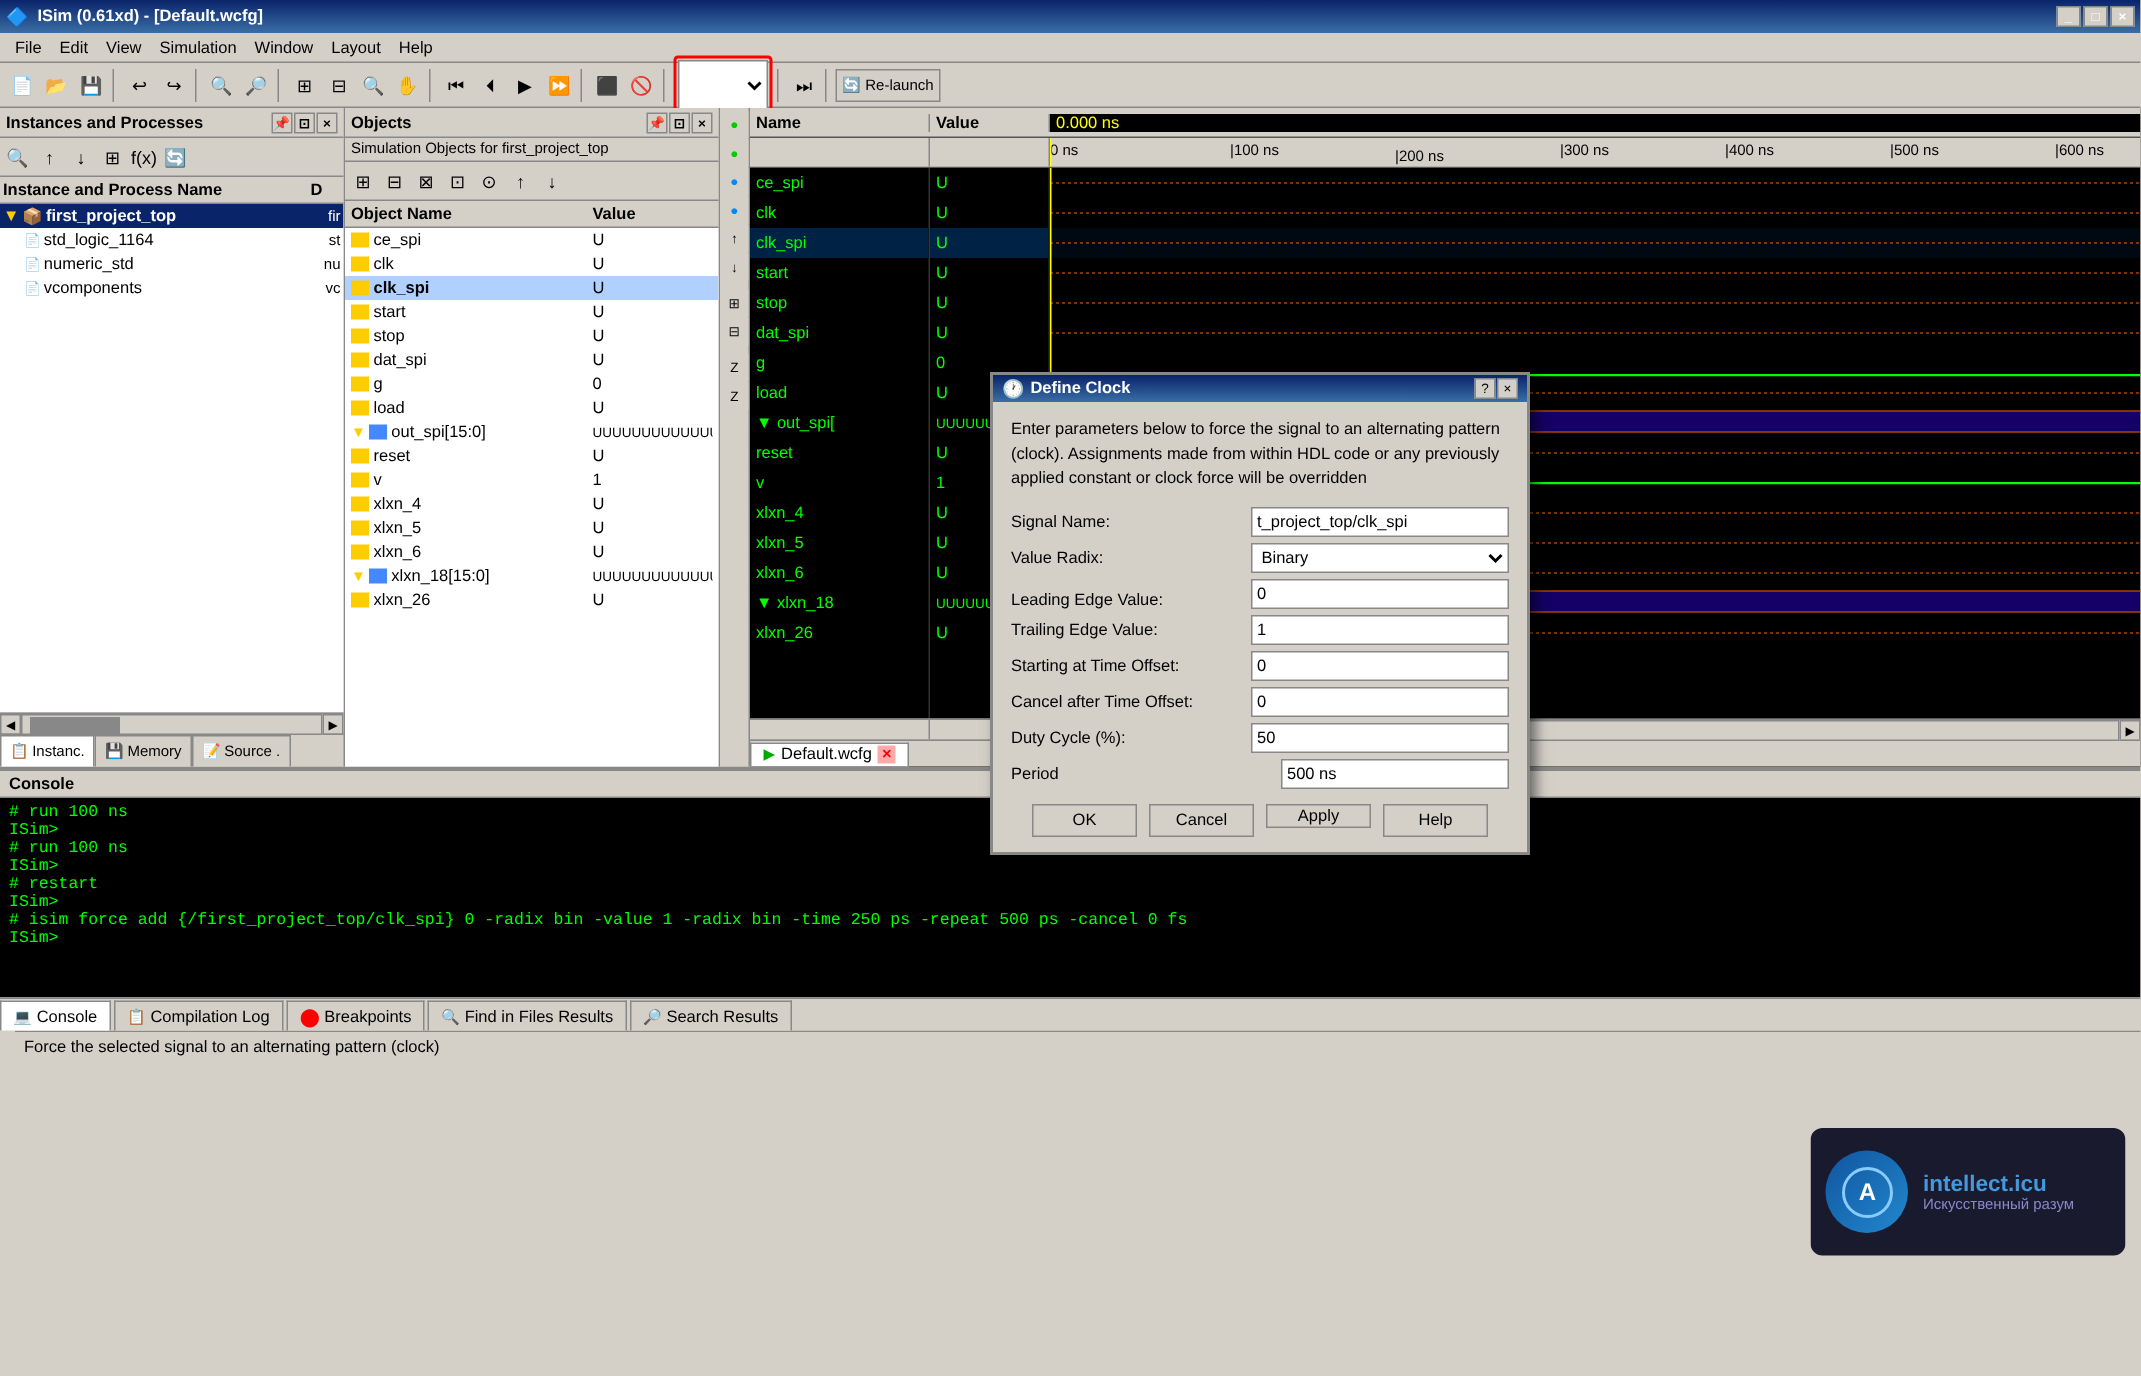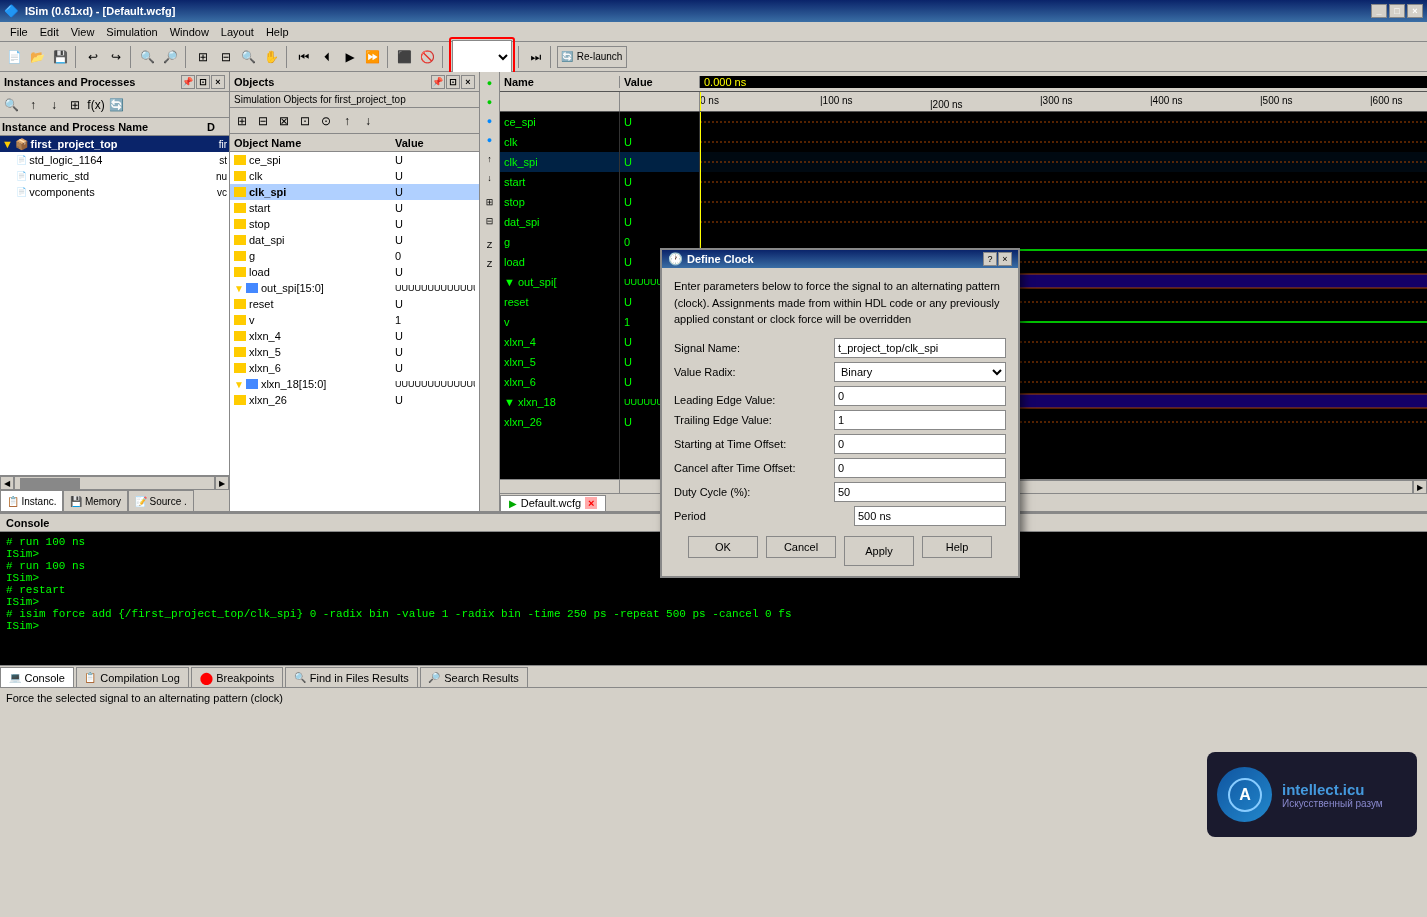--- a/index.html
+++ b/index.html
@@ -481,21 +481,21 @@
       <span style="font-size:10px;">🔍</span>
       <span>Find in Files Results</span>
     </div>
     <div class="ctab" style="padding:2px 8px; border:1px solid #888; border-bottom:none; background:#d4d0c8; font-size:11px; cursor:pointer; display:flex; align-items:center; gap:3px; height:20px; margin-right:2px;">
       <span style="font-size:10px;">🔎</span>
       <span>Search Results</span>
     </div>
   </div>
 </div>
 
-<div id="status-bar" style="height:20px; background:#d4d0c8; border-top:1px solid #888; display:flex; align-items:center; padding:0 6px; font-size:11px;">
+<div id="status-bar" style="height:20px; background:#d4d0c8; border-top:1px solid #888; display:flex; align-items:center; padding:0 6px; font-size:11px;margin-left:10px;">
   <span>Force the selected signal to an alternating pattern (clock)</span>
 </div>
 
 <div id="define-clock-overlay">
   <div id="define-clock-dialog" style="position:absolute; top:248px; left:660px; width:360px; background:#d4d0c8; border:2px solid #888; box-shadow:4px 4px 8px rgba(0,0,0,0.5);">
 
     <div style="background:linear-gradient(to bottom,#0a246a,#3a6ea5); color:white; height:18px; display:flex; align-items:center; padding:0 6px;">
       <span style="font-size:12px; margin-right:4px;">🕐</span>
       <span style="flex:1; font-size:11px; font-weight:bold;">Define Clock</span>
       <div style="display:flex; gap:1px;">
@@ -542,21 +542,21 @@
         <input type="text" value="50" style="flex: 1 1 0%; height: 20px; border: 1px solid rgb(136, 136, 136); background: white; font-size: 11px; padding: 0px 3px;">
       </div>
       <div style="display:flex; align-items:center; margin-bottom:4px;">
         <div style="width:180px; font-size:11px;">Period</div>
         <input type="text" value="500 ns" style="flex: 1 1 0%; height: 20px; border: 1px solid rgb(136, 136, 136); background: white; font-size: 11px; padding: 0px 3px;">
       </div>
 
       <div style="display:flex; justify-content:center; gap:8px; margin-top:10px;">
         <button style="width:70px; height:22px; background:#d4d0c8; border:1px solid #888; font-size:11px; cursor:pointer;">OK</button>
         <button style="width:70px; height:22px; background:#d4d0c8; border:1px solid #888; font-size:11px; cursor:pointer;">Cancel</button>
-        <button style="width:70px; height:30px; background:#d4d0c8; border:1px solid #888; font-size:11px; cursor:pointer;">Apply</button>
+        <button style="width:70px; height:16px; background:#d4d0c8; border:1px solid #888; font-size:11px; cursor:pointer;">Apply</button>
         <button style="width:70px; height:22px; background:#d4d0c8; border:1px solid #888; font-size:11px; cursor:pointer;">Help</button>
       </div>
     </div>
   </div>
 </div>
 
 <div style="position:fixed; bottom:80px; right:10px; width:210px; height:85px; background:#1a1a2e; border-radius:8px; display:flex; align-items:center; padding:10px; gap:10px; z-index:200;">
   <div style="width:55px; height:55px; background:linear-gradient(135deg,#1055a0,#2288cc); border-radius:50%; display:flex; align-items:center; justify-content:center; flex-shrink:0;">
     <svg width="36" height="36" viewBox="0 0 36 36">
       <circle cx="18" cy="18" r="16" fill="none" stroke="#88ccff" stroke-width="2"></circle>

